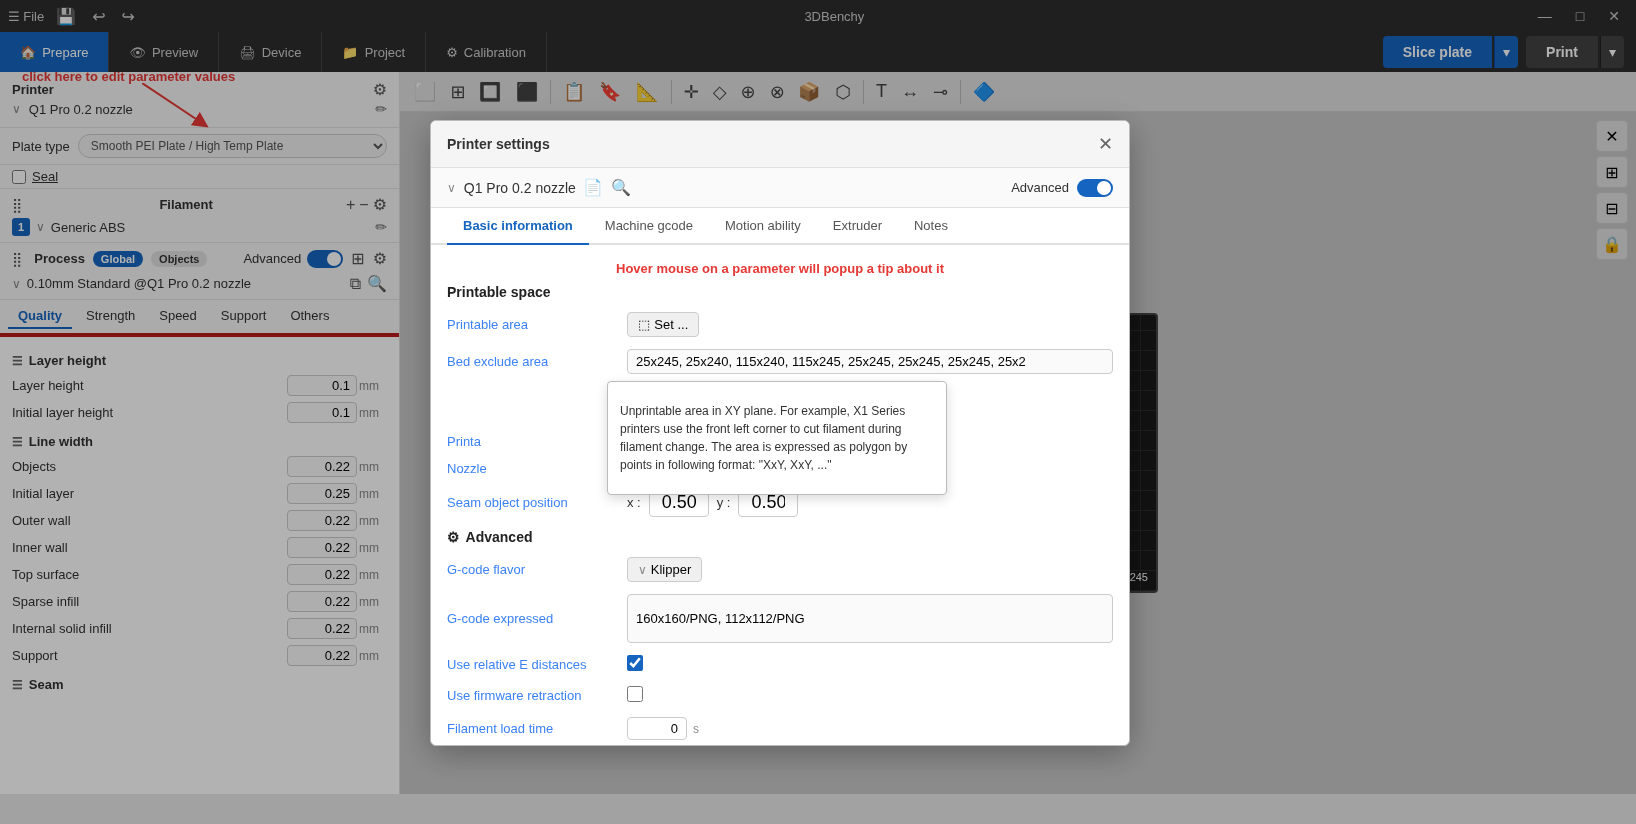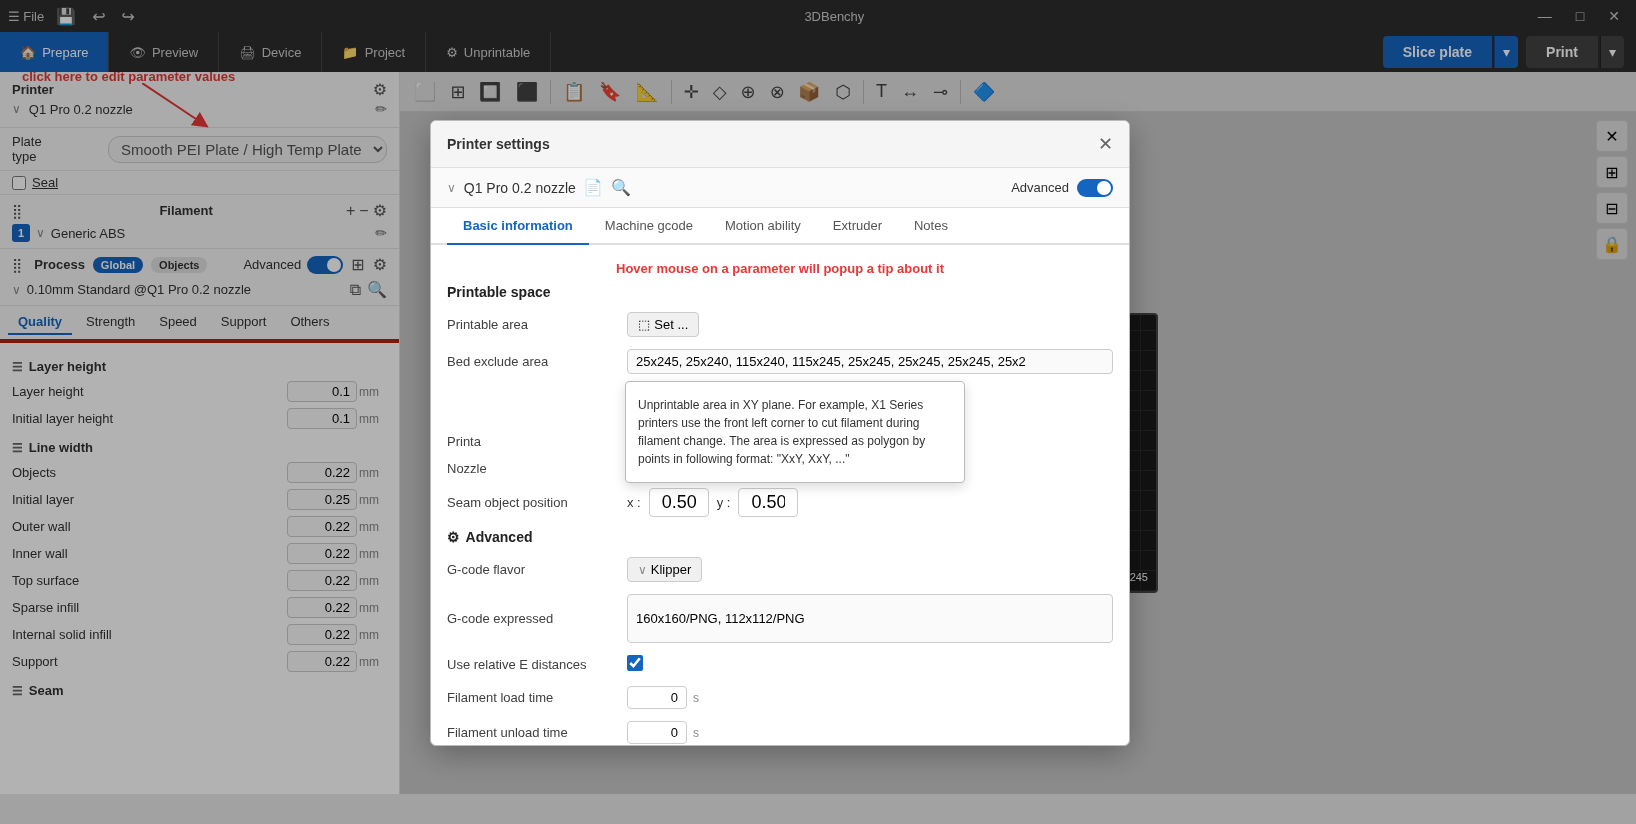--- a/index.html
+++ b/index.html
@@ -26,21 +26,21 @@
     .sidebar-section { padding: 8px 12px; border-bottom: 1px solid #e0e0e0; }
     .sidebar-section-header { display: flex; align-items: center; justify-content: space-between; }
     .sidebar-section-title { font-weight: 600; font-size: 13px; color: #333; }
     .sidebar-row { display: flex; align-items: center; gap: 8px; padding: 2px 0; }
     .printer-name { font-size: 13px; color: #333; flex: 1; }
     .edit-btn { background: none; border: none; cursor: pointer; color: #666; font-size: 14px; }
 
     
     .plate-row { display: flex; align-items: center; gap: 8px; padding: 6px 12px; background: #f5f5f5; border-bottom: 1px solid #e0e0e0; }
     .plate-label { font-size: 13px; color: #333; }
-    .plate-select { background: #f0f0f0; border: 1px solid #ccc; border-radius: 12px; padding: 3px 8px; font-size: 15px; color: #555; flex: 1; margin-left: 37px; }
+    .plate-select { background: #f0f0f0; border: 1px solid #ccc; border-radius: 12px; padding: 3px 8px; font-size: 12px; color: #555; flex: 1; }
 
     
     .seal-row { display: flex; align-items: center; gap: 6px; padding: 4px 12px; border-bottom: 1px solid #e0e0e0; }
     .seal-checkbox { width: 14px; height: 14px; }
     .seal-label { font-size: 13px; color: #333; text-decoration: underline; }
 
     
     .filament-section { padding: 6px 12px; border-bottom: 1px solid #e0e0e0; }
     .filament-header { display: flex; align-items: center; justify-content: space-between; margin-bottom: 4px; }
     .filament-title { font-weight: 600; font-size: 13px; color: #333; }
@@ -101,38 +101,38 @@
     .dialog-subheader { display: flex; align-items: center; justify-content: space-between; padding: 10px 16px; border-bottom: 1px solid #e0e0e0; background: #fafafa; }
     .dialog-printer-name { font-size: 14px; color: #333; }
     .dialog-adv { display: flex; align-items: center; gap: 8px; }
     .dialog-adv-label { font-size: 13px; color: #333; }
     .dialog-tabs { display: flex; border-bottom: 2px solid #e0e0e0; padding: 0 16px; background: white; }
     .dialog-tab { padding: 10px 16px; font-size: 13px; cursor: pointer; color: #555; border-bottom: 2px solid transparent; margin-bottom: -2px; }
     .dialog-tab.active { color: #1565c0; border-bottom: 2px solid #1565c0; font-weight: 600; }
     .dialog-body { padding: 16px; max-height: 500px; overflow-y: auto; }
     .dialog-section-title { font-weight: 700; font-size: 14px; color: #222; margin-bottom: 12px; }
     .dialog-param-row { display: flex; align-items: center; margin-bottom: 12px; }
-    .dialog-param-label { width: 180px; font-size: 13px; color: #404040; }
+    .dialog-param-label { width: 180px; font-size: 13px; color: #3b82f6; }
     .dialog-param-value { flex: 1; }
     .dialog-input { width: 100%; border: 1px solid #ccc; border-radius: 4px; padding: 4px 8px; font-size: 13px; background: #fafafa; }
     .dialog-set-btn { display: flex; align-items: center; gap: 4px; background: #f0f0f0; border: 1px solid #ccc; border-radius: 4px; padding: 4px 10px; cursor: pointer; font-size: 13px; }
     .coord-group { display: flex; align-items: center; gap: 8px; }
     .coord-label { font-size: 13px; color: #333; }
     .coord-input { width: 60px; border: 1px solid #ccc; border-radius: 4px; padding: 3px 12px; font-size: 18px; }
     .adv-section { margin-top: 4px; }
     .adv-section-title { display: flex; align-items: center; gap: 6px; font-weight: 700; font-size: 14px; color: #222; margin-bottom: 12px; cursor: pointer; }
     .dropdown-select { display: flex; align-items: center; gap: 4px; background: #f0f0f0; border: 1px solid #ccc; border-radius: 4px; padding: 4px 10px; cursor: pointer; font-size: 13px; }
     .checkbox-blue { width: 16px; height: 16px; accent-color: #1565c0; }
     .checkbox-unchecked { width: 16px; height: 16px; }
     .dialog-input-full { width: 100%; border: 1px solid #ccc; border-radius: 4px; padding: 16px 8px; font-size: 13px; background: #fafafa; }
     .num-input-s { width: 60px; border: 1px solid #ccc; border-radius: 4px; padding: 3px 8px; font-size: 13px; text-align: right; }
     .unit-label { font-size: 12px; color: #888; margin-left: 2px; }
 
     
-    .tooltip-popup { position: absolute; background: white; border: 1px solid #bbb; border-radius: 4px; padding: 14px 12px; box-shadow: 0 4px 12px rgba(0,0,0,0.15); font-size: 12px; color: #333; max-width: 340px; line-height: 1.5; z-index: 200; margin-left: 18px; }
+    .tooltip-popup { position: absolute; background: white; border: 1px solid #bbb; border-radius: 4px; padding: 20px 12px; box-shadow: 0 4px 12px rgba(0,0,0,0.15); font-size: 12px; color: #333; max-width: 340px; line-height: 1.5; z-index: 200; }
     .annot-text { color: #e53935; font-size: 13px; font-weight: 700; }
 
     
     .action-btns { display: flex; gap: 2px; }
     .slice-btn { background: #1565c0; color: white; border: none; border-radius: 4px 0 0 4px; padding: 8px 20px; font-size: 14px; font-weight: 600; cursor: pointer; }
     .slice-dropdown { background: #1565c0; color: white; border: none; border-left: 1px solid #0d47a1; border-radius: 0 4px 4px 0; padding: 8px 8px; font-size: 14px; cursor: pointer; }
     .print-btn { background: #424242; color: white; border: none; border-radius: 4px 0 0 4px; padding: 8px 20px; font-size: 14px; font-weight: 600; cursor: pointer; }
     .print-dropdown { background: #424242; color: white; border: none; border-left: 1px solid #222; border-radius: 0 4px 4px 0; padding: 8px 8px; font-size: 14px; cursor: pointer; }
     .nav-right { display: flex; align-items: center; gap: 8px; margin-left: auto; padding-right: 12px; justify-content: flex-end; }
 
@@ -170,21 +170,21 @@
   <div class="nav-tab">
     <span>🖨</span>
     <span>Device</span>
   </div>
   <div class="nav-tab">
     <span>📁</span>
     <span>Project</span>
   </div>
   <div class="nav-tab">
     <span>⚙</span>
-    <span>Unprintable</span>
+    <span>Calibration</span>
   </div>
   <div class="nav-right">
     <div class="action-btns">
       <button class="slice-btn">Slice plate</button>
       <button class="slice-dropdown">▾</button>
     </div>
     <div class="action-btns">
       <button class="print-btn">Print</button>
       <button class="print-dropdown">▾</button>
     </div>
@@ -502,20 +502,26 @@
           </div>
         </div>
 
         <div class="dialog-param-row">
           <span class="dialog-param-label">Use relative E distances</span>
           <div class="dialog-param-value">
             <input type="checkbox" class="checkbox-blue" checked="" style="">
           </div>
         </div>
 
+        <div class="dialog-param-row">
+          <span class="dialog-param-label">Use firmware retraction</span>
+          <div class="dialog-param-value">
+            <input type="checkbox" class="checkbox-unchecked" style="">
+          </div>
+        </div>
 
         <div class="dialog-param-row">
           <span class="dialog-param-label">Filament load time</span>
           <div class="dialog-param-value">
             <div style="display:flex; align-items:center; gap:4px;">
               <input class="num-input-s" type="text" value="0" style="">
               <span class="unit-label">s</span>
             </div>
           </div>
         </div>

